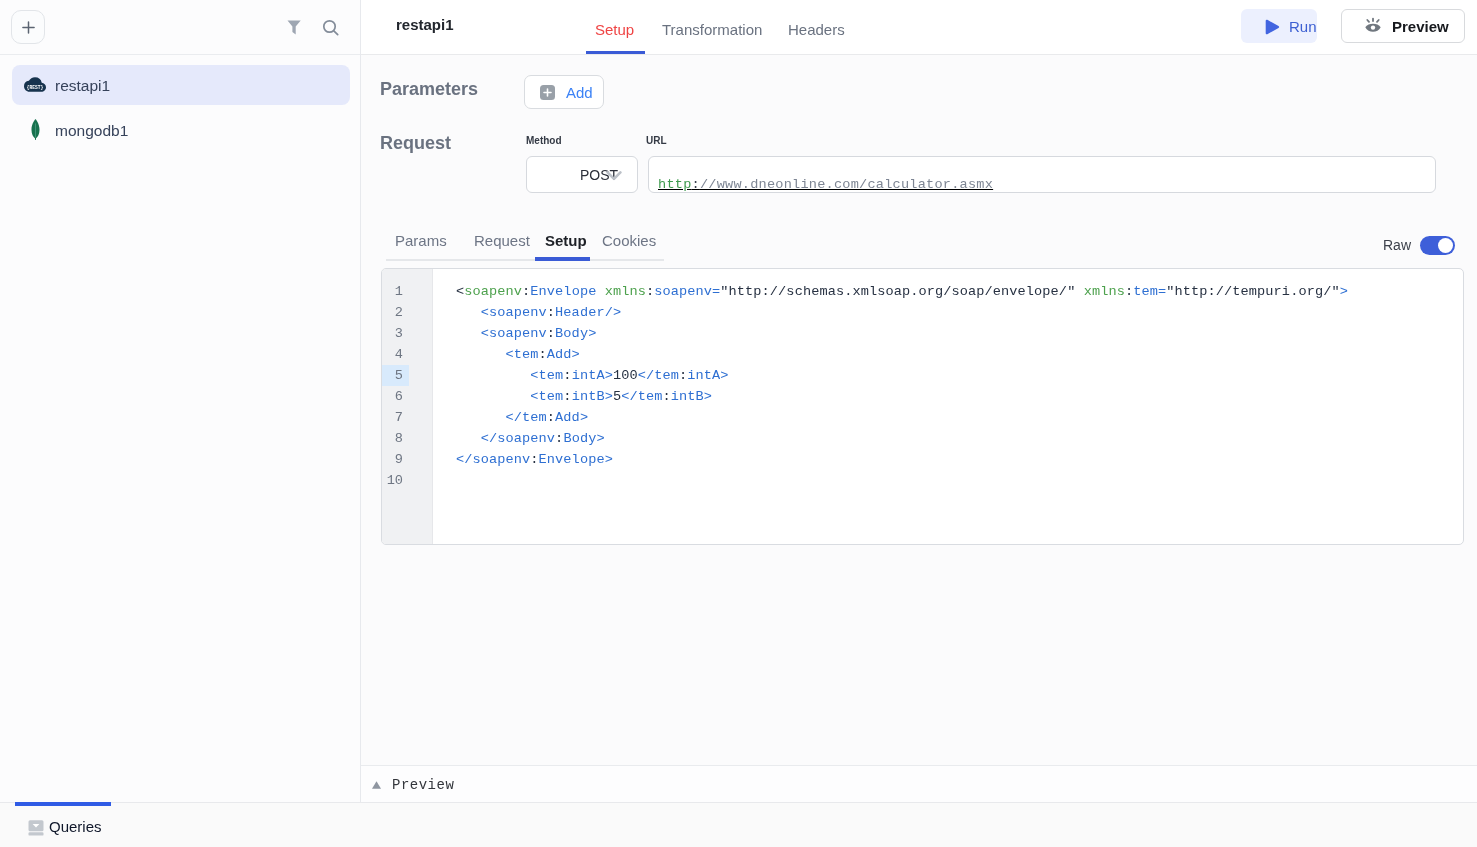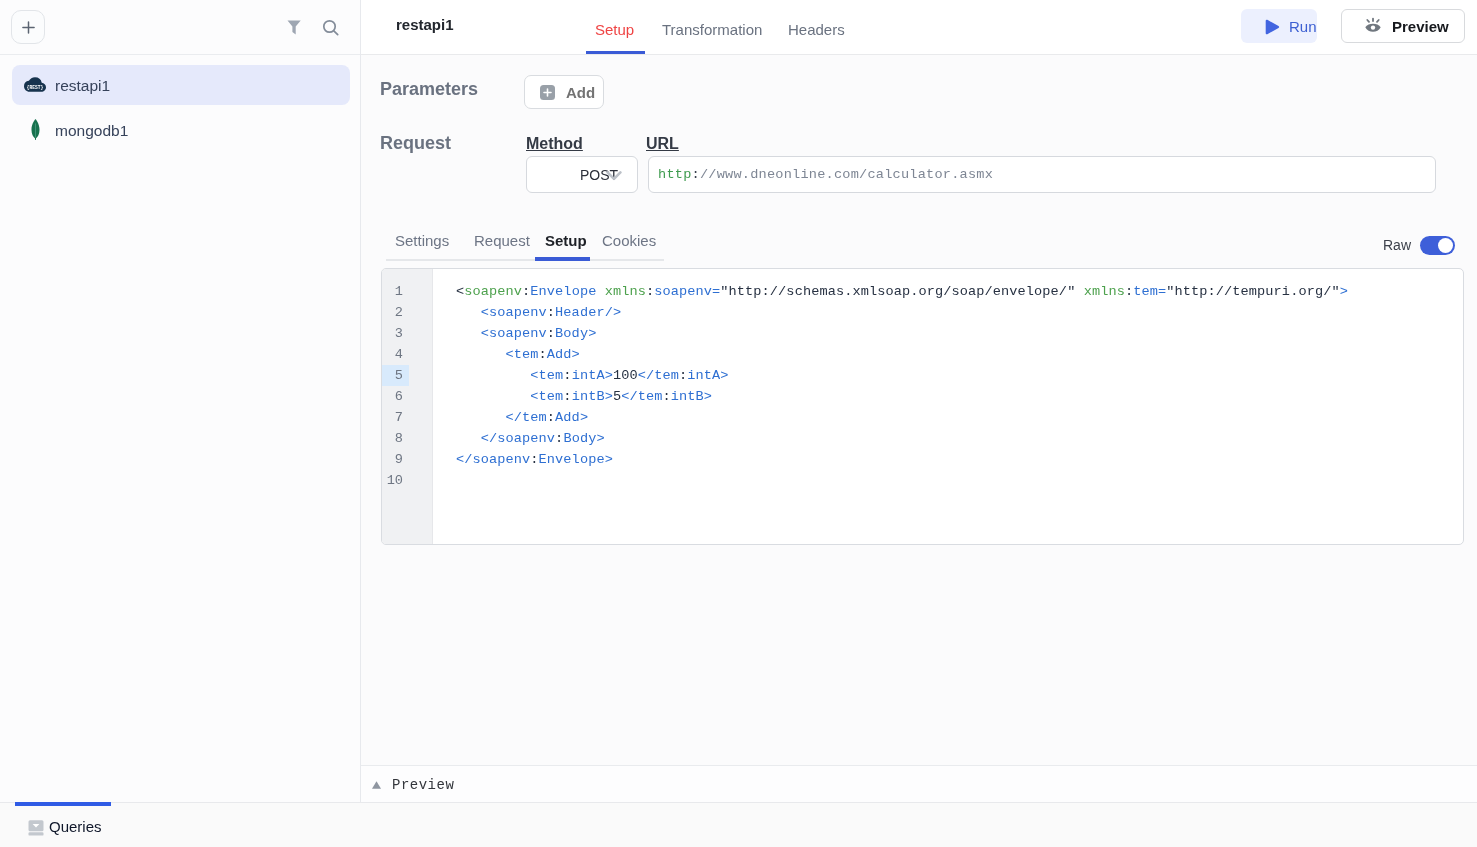--- a/index.html
+++ b/index.html
@@ -33,30 +33,30 @@
   #runbtn { position:absolute; left:1241px; top:9px; width:76px; height:34px;
     border-radius:6px; background:#ecf0fe; display:flex; align-items:center; }
   #prevbtn { position:absolute; left:1341px; top:9px; width:124px; height:34px;
     border-radius:6px; background:#fff; border:1px solid #d8dadd;
     display:flex; align-items:center; }
 
   
   #content { position:absolute; left:361px; top:55px; width:1116px; height:710px;
     background:#fbfbfc; }
   .glabel { position:absolute; font-size:18px; font-weight:600; color:#6a7280; }
-  .flabel { position:absolute; font-size:16px; font-weight:700; color:#343a45;text-decoration:underline; }
+  .flabel { position:absolute; font-size:10px; font-weight:700; color:#343a45; }
   #addbtn { position:absolute; left:524px; top:75px; width:80px; height:34px;
     border:1px solid #d9dce0; border-radius:7px; background:#fff;
     display:flex; align-items:center; }
   #postsel { position:absolute; left:526px; top:156px; width:112px; height:37px;
     border:1px solid #d6d9de; border-radius:6px; background:#fff;
     display:flex; align-items:center;padding-left:40px; }
   #urlinput { position:absolute; left:648px; top:156px; width:788px; height:37px;
     border:1px solid #d6d9de; border-radius:6px; background:#fff;
-    display:flex; align-items:center; }
+    display:flex; align-items:flex-end;text-decoration:underline; }
   .stab { position:absolute; top:232px; font-size:15px; color:#6d7585; }
 
   
   #editor { position:absolute; left:381px; top:268px; width:1083px; height:277px;
     border:1px solid #d9dce1; border-radius:5px; background:#fff; overflow:hidden; }
   #gutter { position:absolute; left:0; top:0; width:51px; height:275px;
     background:#f0f1f3; border-right:1px solid #e6e7ea; }
   #activeln { position:absolute; left:0; top:96px; width:27px; height:21px;
     background:#d8eafc; }
   #lnums { position:absolute; left:0; top:12px; width:21px; text-align:right;
@@ -144,38 +144,38 @@
   <span style="margin-left:10px;font-size:15px;font-weight:600;color:#17191e">Preview</span>
 </div>
 
 <div id="content"></div>
 <div class="glabel" style="left:380px;top:79px">Parameters</div>
 <div id="addbtn">
   <svg style="margin-left:15px" width="15" height="15" viewBox="0 0 15 15">
     <rect x="0" y="0" width="15" height="15" rx="3.5" fill="#99a0a8"></rect>
     <path d="M7.5 4v7M4 7.5h7" stroke="#fff" stroke-width="1.6" stroke-linecap="round"></path>
   </svg>
-  <span style="margin-left:11px;font-size:15px;font-weight:700;color:#737373">Add</span>
+  <span style="margin-left:11px;font-size:15px;font-weight:400;color:#3b82f6">Add</span>
 </div>
 
 <div class="glabel" style="left:380px;top:133px">Request</div>
 <div class="flabel" style="left:526px;top:135px">Method</div>
 <div class="flabel" style="left:646px;top:135px">URL</div>
 
 <div id="postsel">
   <span style="margin-left:13px;font-size:14px;font-weight:500;color:#2b2f39">POST</span>
   <svg style="position:absolute;right:15px;top:14px" width="16" height="10" viewBox="0 0 16 10">
     <path d="M1.6 1.4L8 7.8L14.4 1.4" fill="none" stroke="#bcc1c8" stroke-width="2.6" stroke-linecap="round" stroke-linejoin="round"></path>
   </svg>
 </div>
 <div id="urlinput">
   <span class="mono" style="margin-left:9px;font-size:13.6px;letter-spacing:0.22px"><span style="color:#3f9b4f">http</span><span style="color:#39404d">:</span><span style="color:#7e8694">//www.dneonline.com/calculator.asmx</span></span>
 </div>
 
-<div class="stab" style="left:395px">Settings</div>
+<div class="stab" style="left:395px">Params</div>
 <div class="stab" style="left:474px">Request</div>
 <div class="stab" style="left:545px;color:#1d2026;font-weight:600">Setup</div>
 <div class="stab" style="left:602px">Cookies</div>
 <div class="abs" style="left:386px;top:259px;width:278px;height:1.5px;background:#e5e7ea"></div>
 <div class="abs" style="left:535px;top:257px;width:55px;height:4px;background:#3a5bd6"></div>
 
 <div class="abs" style="left:1383px;top:237px;font-size:14px;font-weight:500;color:#3c414b">Raw</div>
 <div id="toggle">
     <div id="knob"></div>
   </div>

